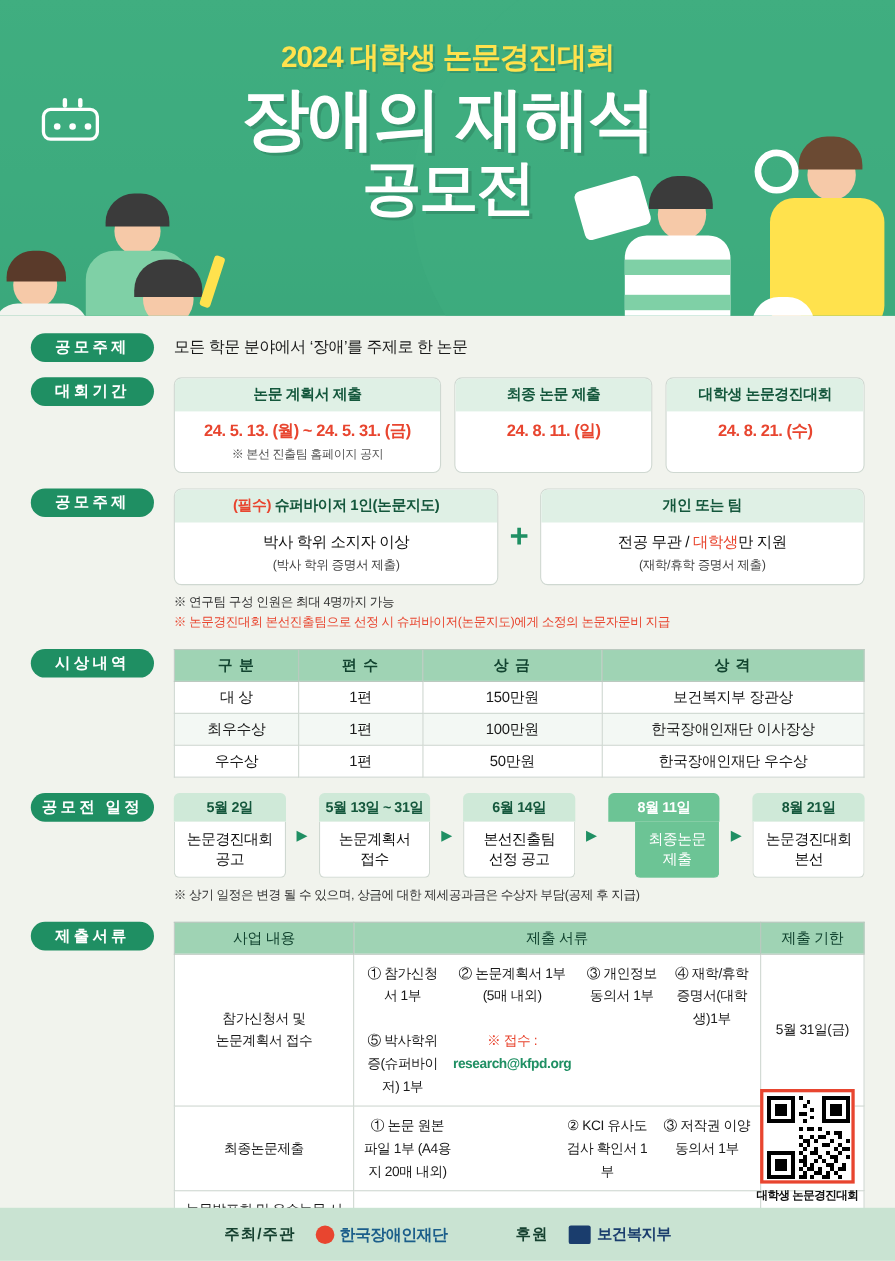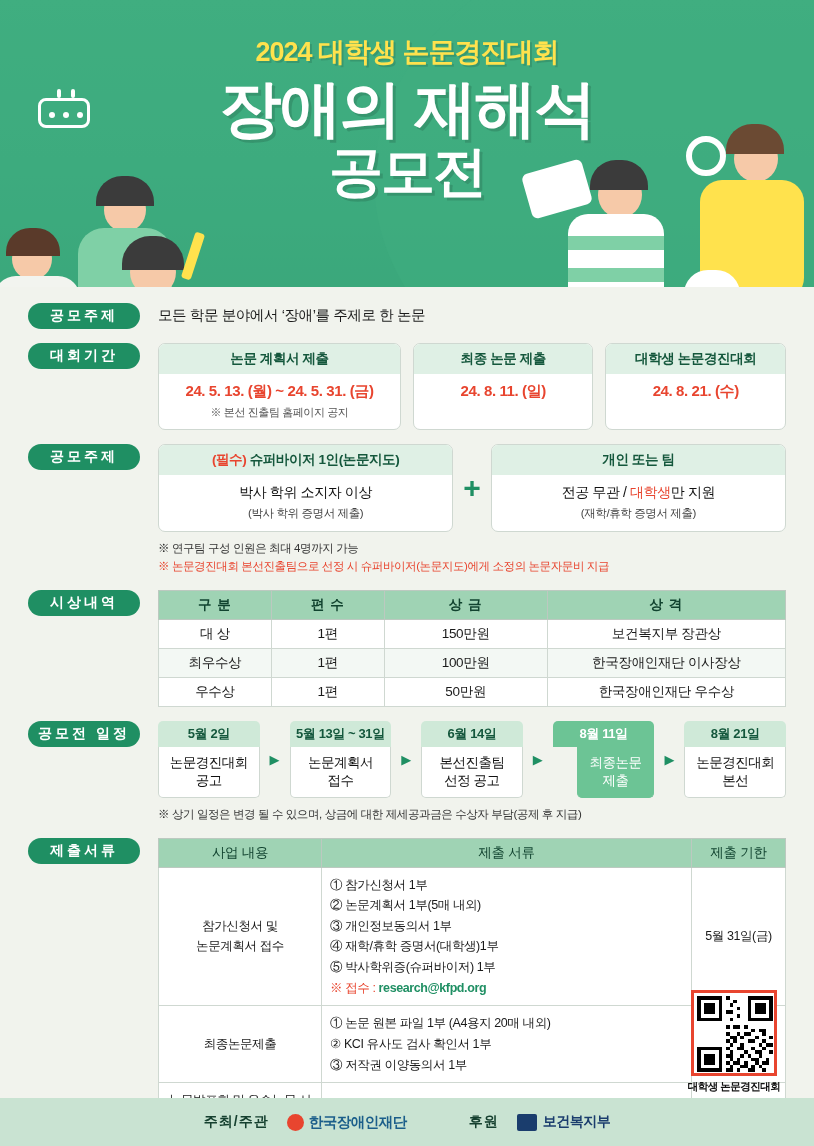--- a/index.html
+++ b/index.html
@@ -126,21 +126,21 @@
   table.docs { width: 100%; border-collapse: collapse; background: #fff; border: 1px solid #bcc9c0; }
   table.docs th {
     background: #9fd3b4; color: #11432f; font-size: 13.5px; font-weight: normal;
     padding: 5px 4px; border: 1px solid #bcc9c0; letter-spacing: -.3px;
   }
   table.docs td {
     font-size: 12.5px; color: #1a1a1a; padding: 7px 8px;
     border: 1px solid #cfd8d1; letter-spacing: -.4px; line-height: 1.65;
   }
   td.c { text-align: center; }
-  .doc-grid { display: grid; grid-template-columns: 1fr; column-gap: 10px; }
+  .doc-grid { display: grid; grid-template-columns: 1fr 1fr 1fr 1fr; column-gap: 10px; text-align: center; }
   .mail { color: #1f8f63; font-weight: bold; }
   .mailred { color: #e8452f; }
   .qr-wrap { position: absolute; right: 28px; bottom: 52px; text-align: center; width: 104px; }
   .qr { width: 86px; height: 86px; margin: 0 auto; border: 3px solid #e8452f; background: #fff; padding: 3px; }
   .qr svg { display:block; }
   .qr-cap { font-size: 10.5px; color: #111; margin-top: 4px; font-weight: bold; letter-spacing: -.5px;}
 
   
   .footer {
     position: absolute; left: 0; bottom: 0; width: 814px; height: 48px;

